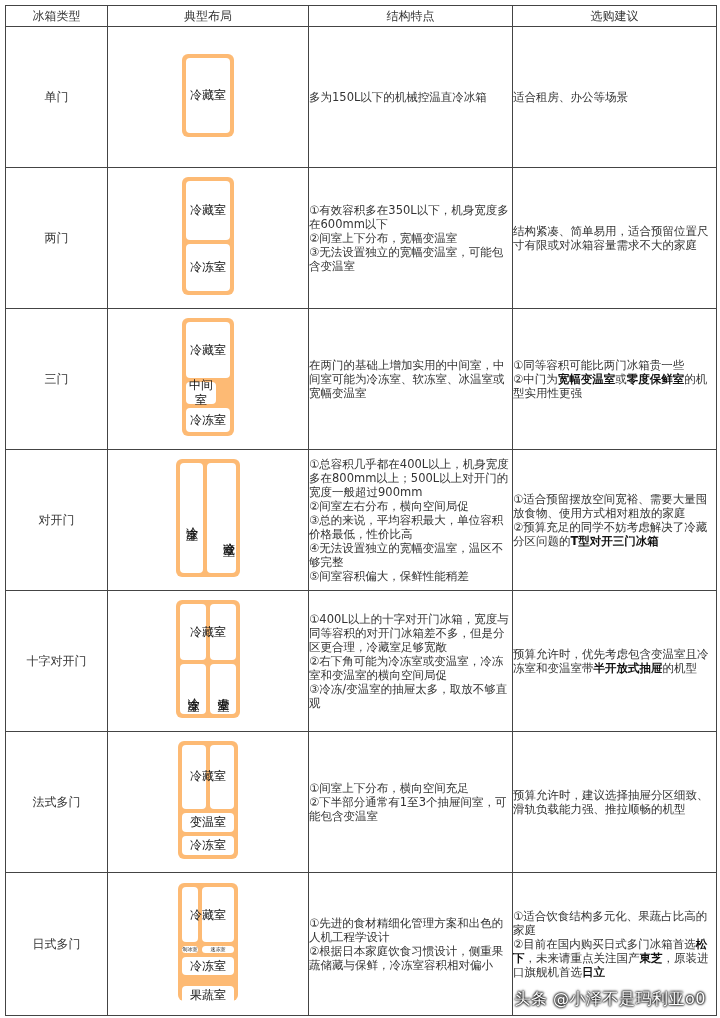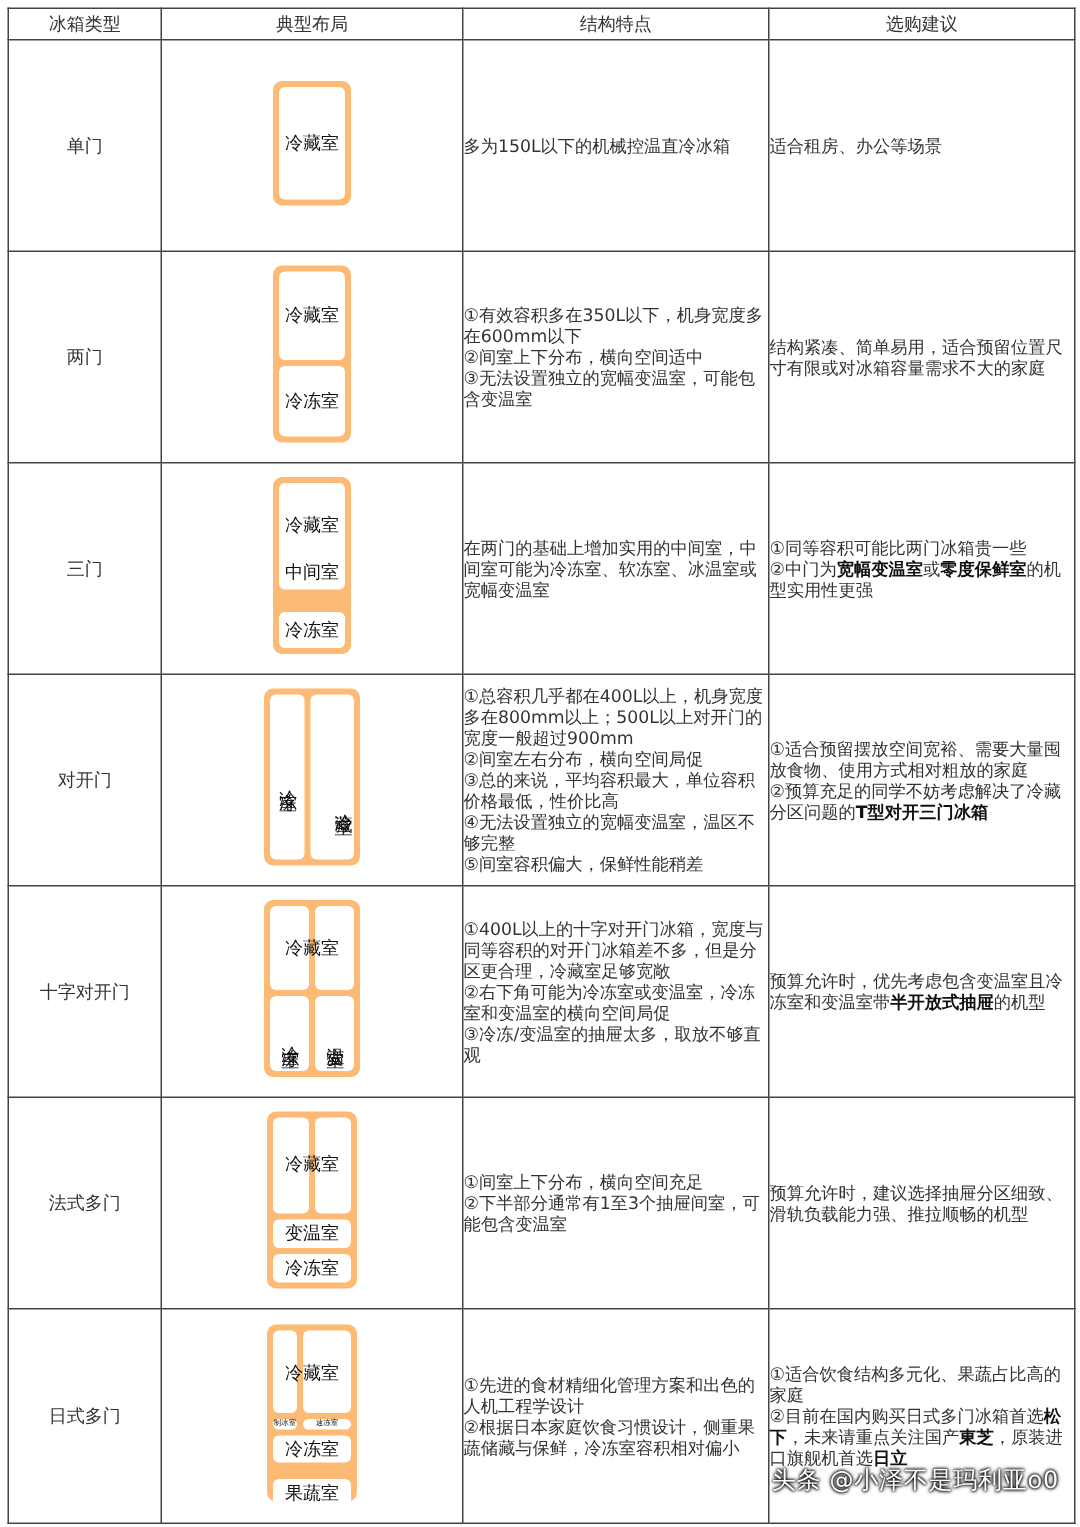--- a/index.html
+++ b/index.html
@@ -12,21 +12,21 @@
   td.layout { text-align: center; }
   td.text { font-size: 11.5px; line-height: 14px; padding: 0 6px; color: #333; }
   tr.row { height: 141px; }
   .b { font-weight: bold; color: #111; }
   .fridge { display: inline-block; position: relative; background: #fdba74; border-radius: 6px; }
   .comp { position: absolute; background: #fff; border-radius: 4px; display: flex; align-items: center;
           justify-content: center; font-size: 12px; color: #111; text-align: center; line-height: 15px; }
   .comp.small { font-size: 5px; border-radius: 4px; }
   .overlay { position: absolute; font-size: 12px; color: #111; }
   .vert { writing-mode: vertical-rl; letter-spacing: 1px; }
-  .watermark { position: absolute; right: 14px; bottom: 20px; font-size: 16px; color: #fff;
+  .watermark { position: absolute; right: 14px; bottom: 8px; font-size: 16px; color: #fff;
                text-shadow: 0 0 2px #000, 0 0 2px #000, 0 0 3px #000; letter-spacing: 0.5px; }
 </style>
 </head>
 <body>
 
 <table class="main">
   <colgroup>
     <col style="width:102px">
       <col style="width:201px">
       <col style="width:204px">
@@ -58,34 +58,34 @@
   <tr class="row">
     <td class="type">两门</td>
     <td class="layout">
       <div class="fridge" style="width:52px;height:118px;">
         <div class="comp" style="left:4px;top:4px;width:44px;height:59px;">冷藏室</div>
         <div class="comp" style="left:4px;top:67px;width:44px;height:47px;">冷冻室</div>
       </div>
     </td>
     <td class="text">
       <div>①有效容积多在350L以下，机身宽度多在600mm以下</div>
-      <div>②间室上下分布，横向空间适中</div>
+      <div>②间室上下分布，宽幅变温室</div>
       <div>③无法设置独立的宽幅变温室，可能包含变温室</div>
     </td>
     <td class="text">
       <div>结构紧凑、简单易用，适合预留位置尺寸有限或对冰箱容量需求不大的家庭</div>
     </td>
   </tr>
 
   <tr class="row">
     <td class="type">三门</td>
     <td class="layout">
       <div class="fridge" style="width:52px;height:118px;">
         <div class="comp" style="left:4px;top:4px;width:44px;height:56px;">冷藏室</div>
-        <div class="comp" style="left:4px;top:53px;width:44px;height:22px;font-family:Liberation Mono, monospace;">中间室</div>
+        <div class="comp" style="left:4px;top:64px;width:30px;height:22px;">中间室</div>
         <div class="comp" style="left:4px;top:90px;width:44px;height:24px;">冷冻室</div>
       </div>
     </td>
     <td class="text">
       <div>在两门的基础上增加实用的中间室，中间室可能为冷冻室、软冻室、冰温室或宽幅变温室</div>
     </td>
     <td class="text">
       <div>①同等容积可能比两门冰箱贵一些</div>
       <div><span>②中门为</span><span class="b">宽幅变温室</span><span>或</span><span class="b">零度保鲜室</span><span>的机型实用性更强</span></div>
     </td>

